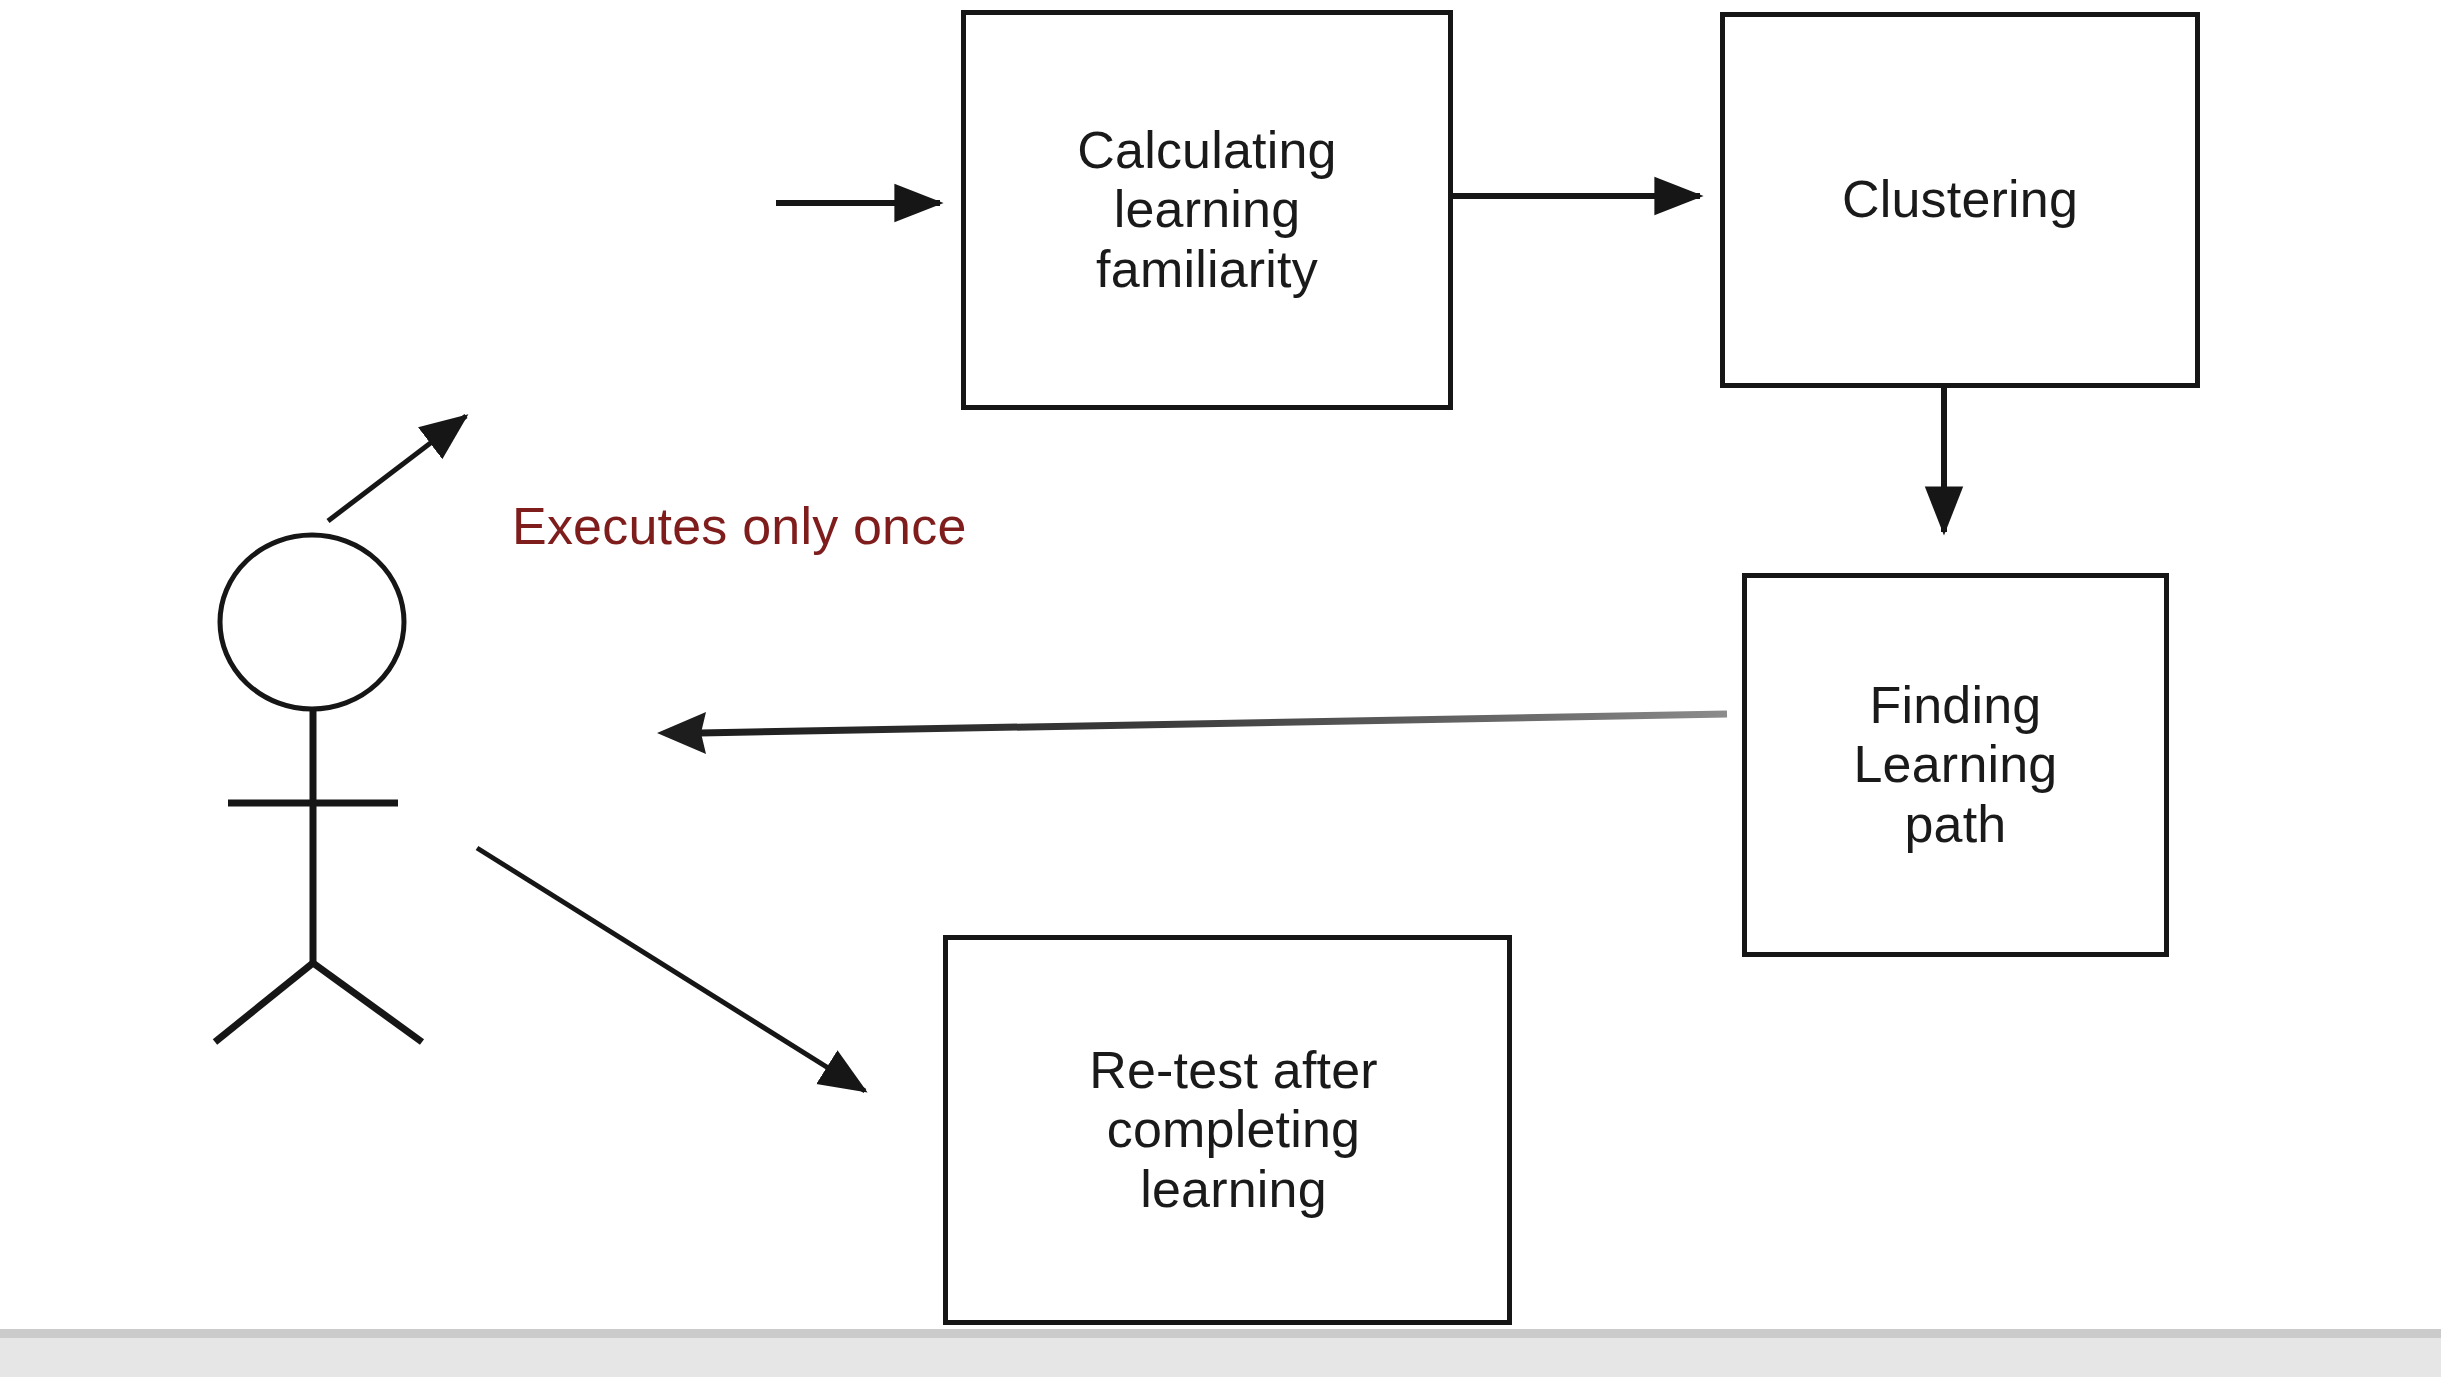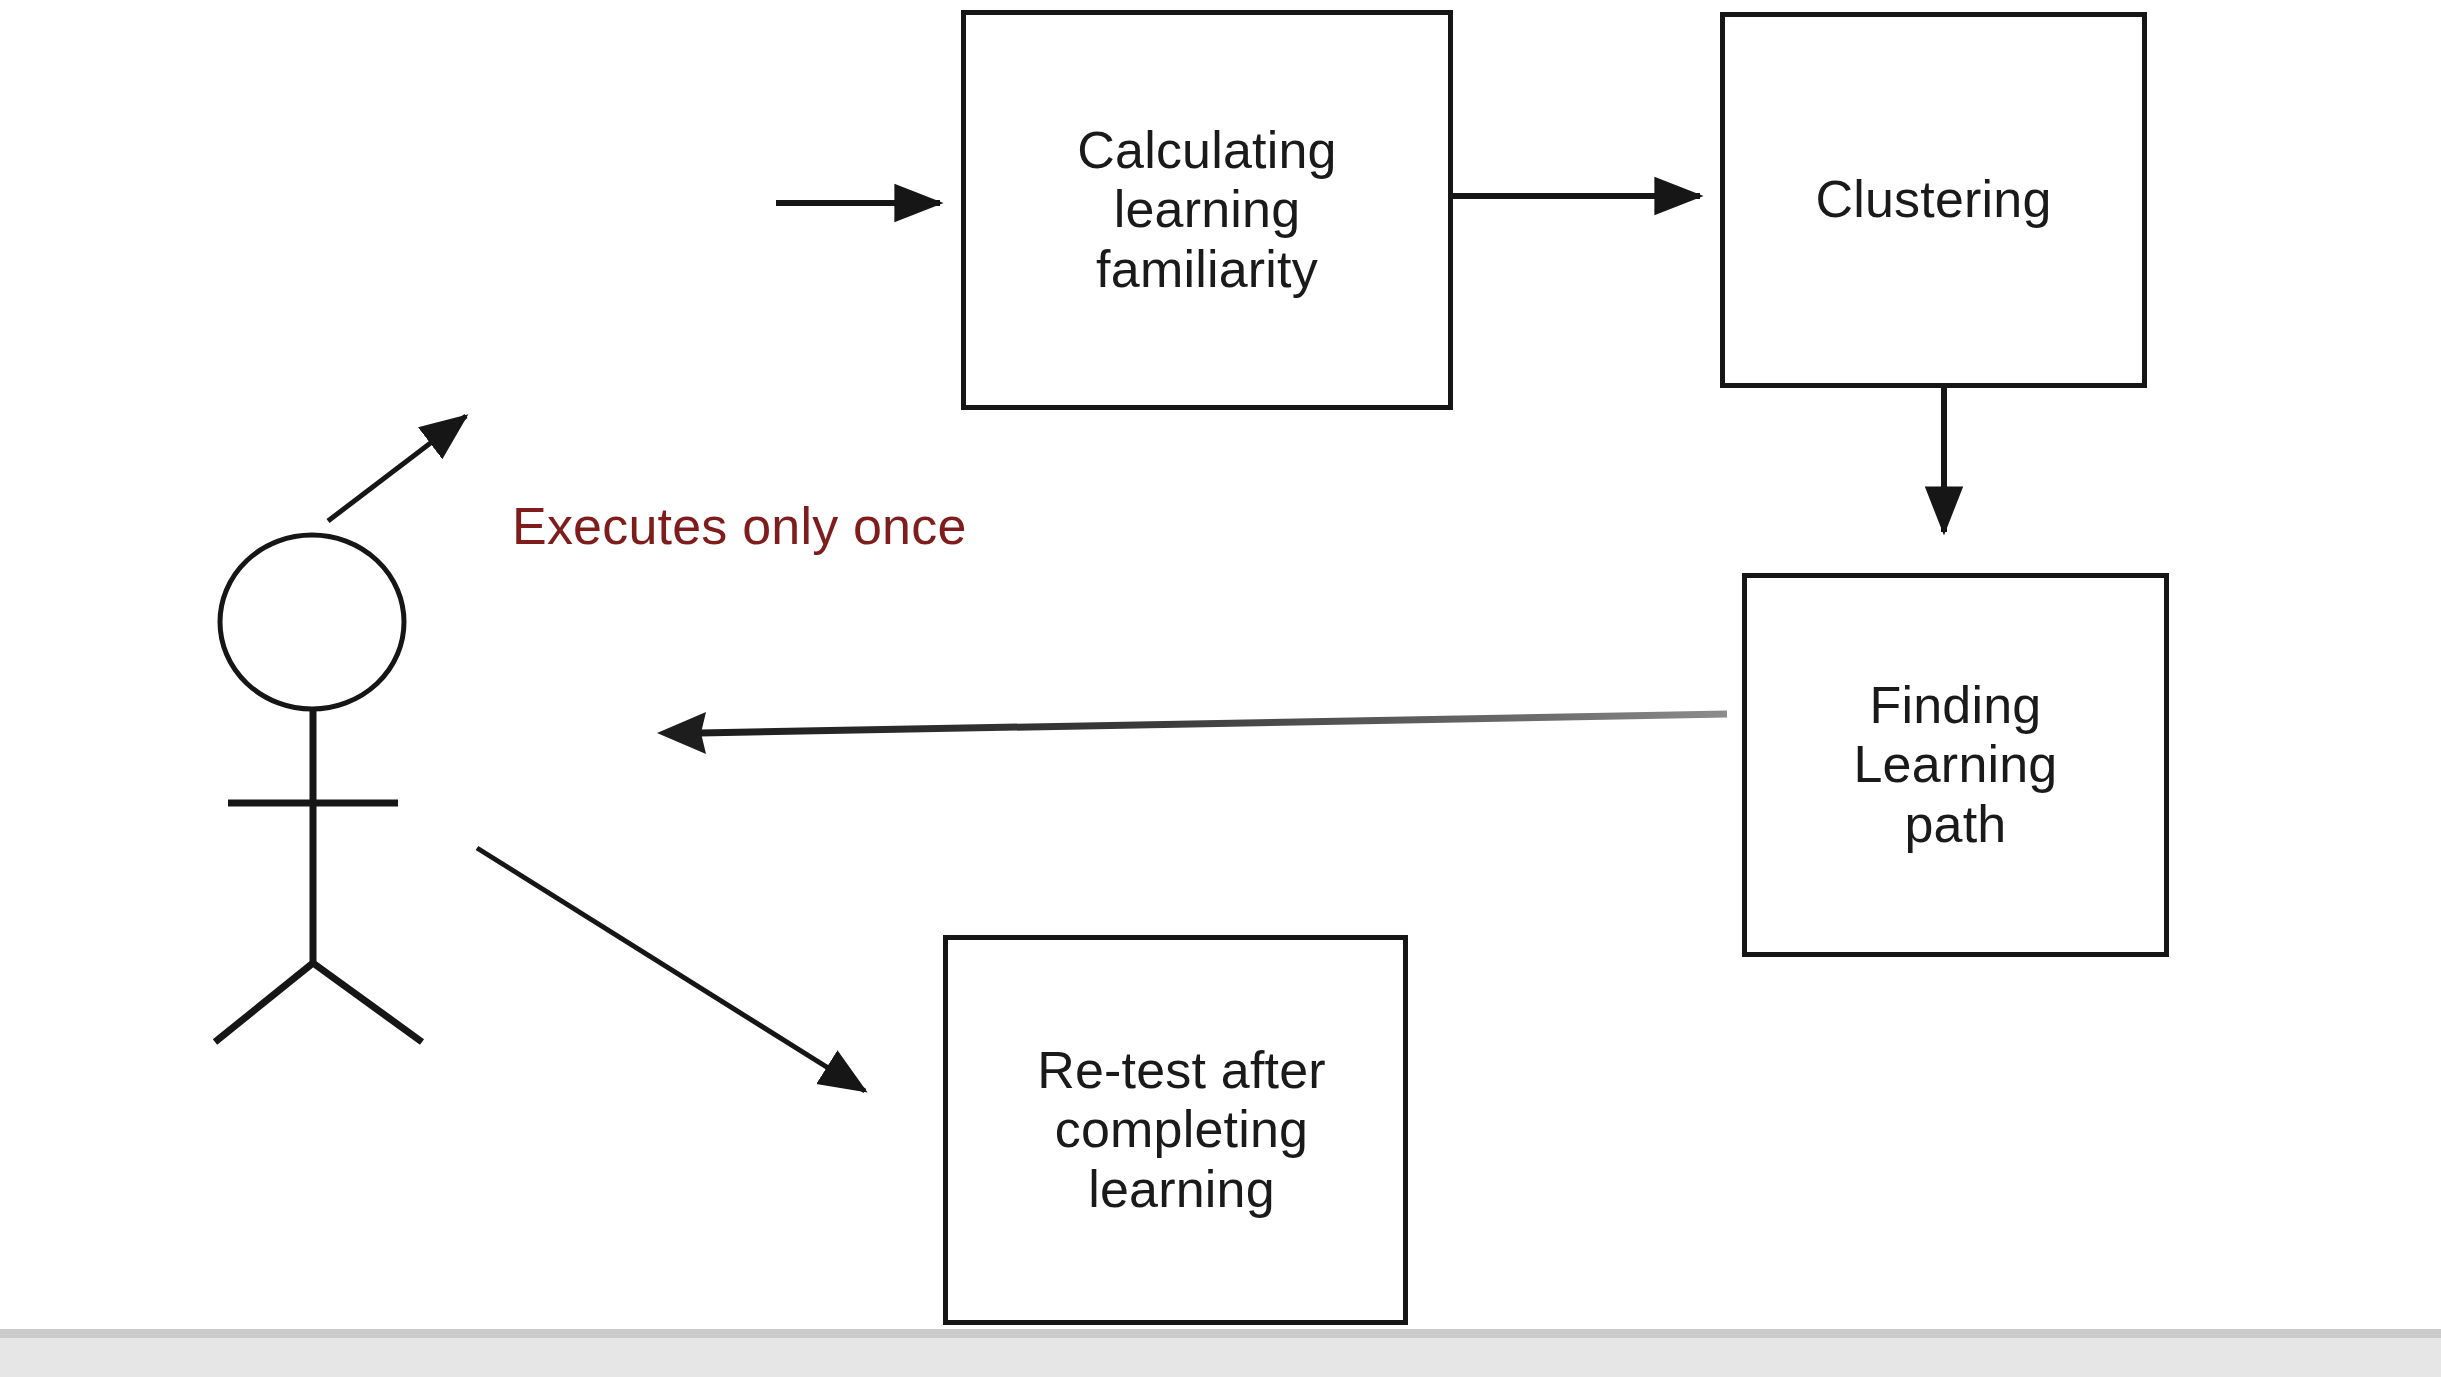--- a/index.html
+++ b/index.html
@@ -124,31 +124,31 @@
     </g>
   </svg>
 
 
   <div class="node" style="left:961px; top:10px; width:492px; height:400px;">
     <span class="node-label">Calculating
 learning
 familiarity</span>
   </div>
 
-  <div class="node" style="left:1720px; top:12px; width:427px; height:376px;">
+  <div class="node" style="left:1720px; top:12px; width:480px; height:376px;">
     <span class="node-label">Clustering</span>
   </div>
 
   <div class="node" style="left:1742px; top:573px; width:427px; height:384px;">
     <span class="node-label">Finding
 Learning
 path</span>
   </div>
 
-  <div class="node" style="left:943px; top:935px; width:465px; height:390px;padding-left:12px;">
+  <div class="node" style="left:943px; top:935px; width:569px; height:390px;padding-left:12px;">
     <span class="node-label">Re-test after
 completing
 learning</span>
   </div>
 
   <div class="note-label" style="left:512px; top:496px;">Executes only once</div>
 
   <div class="footer-band footer-rule"></div>
   <div class="footer-band footer-fill"></div>
 

